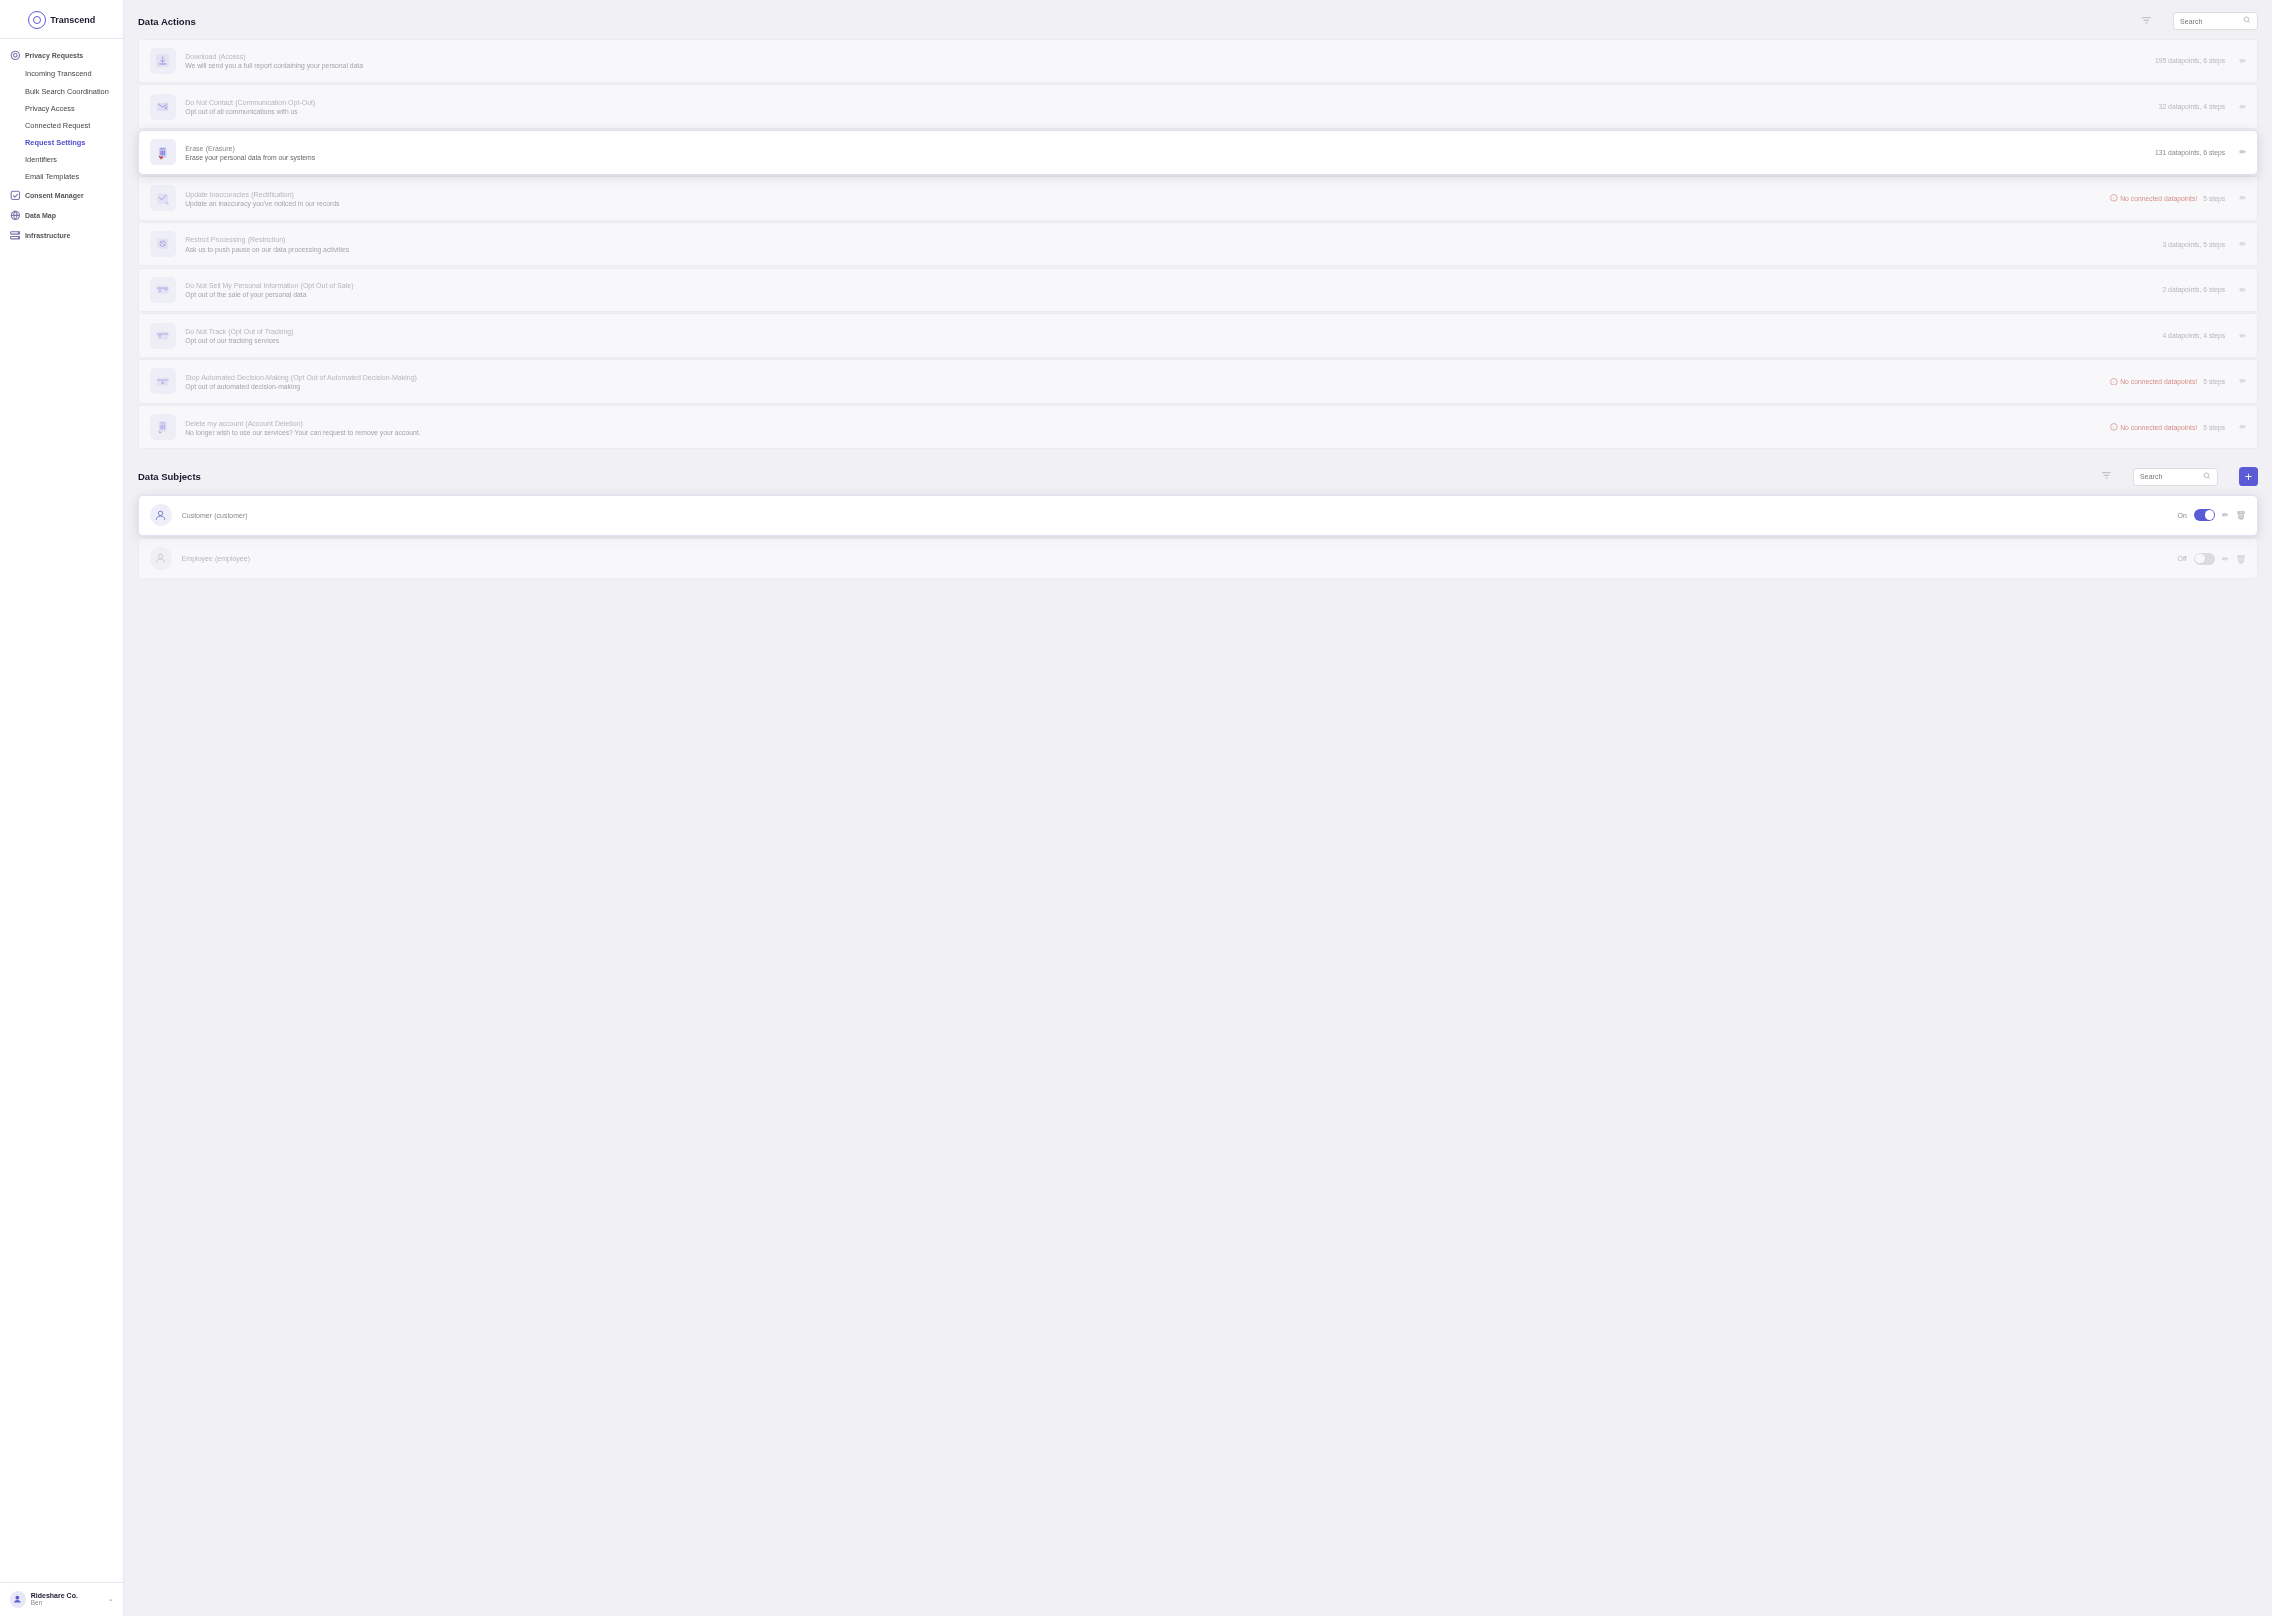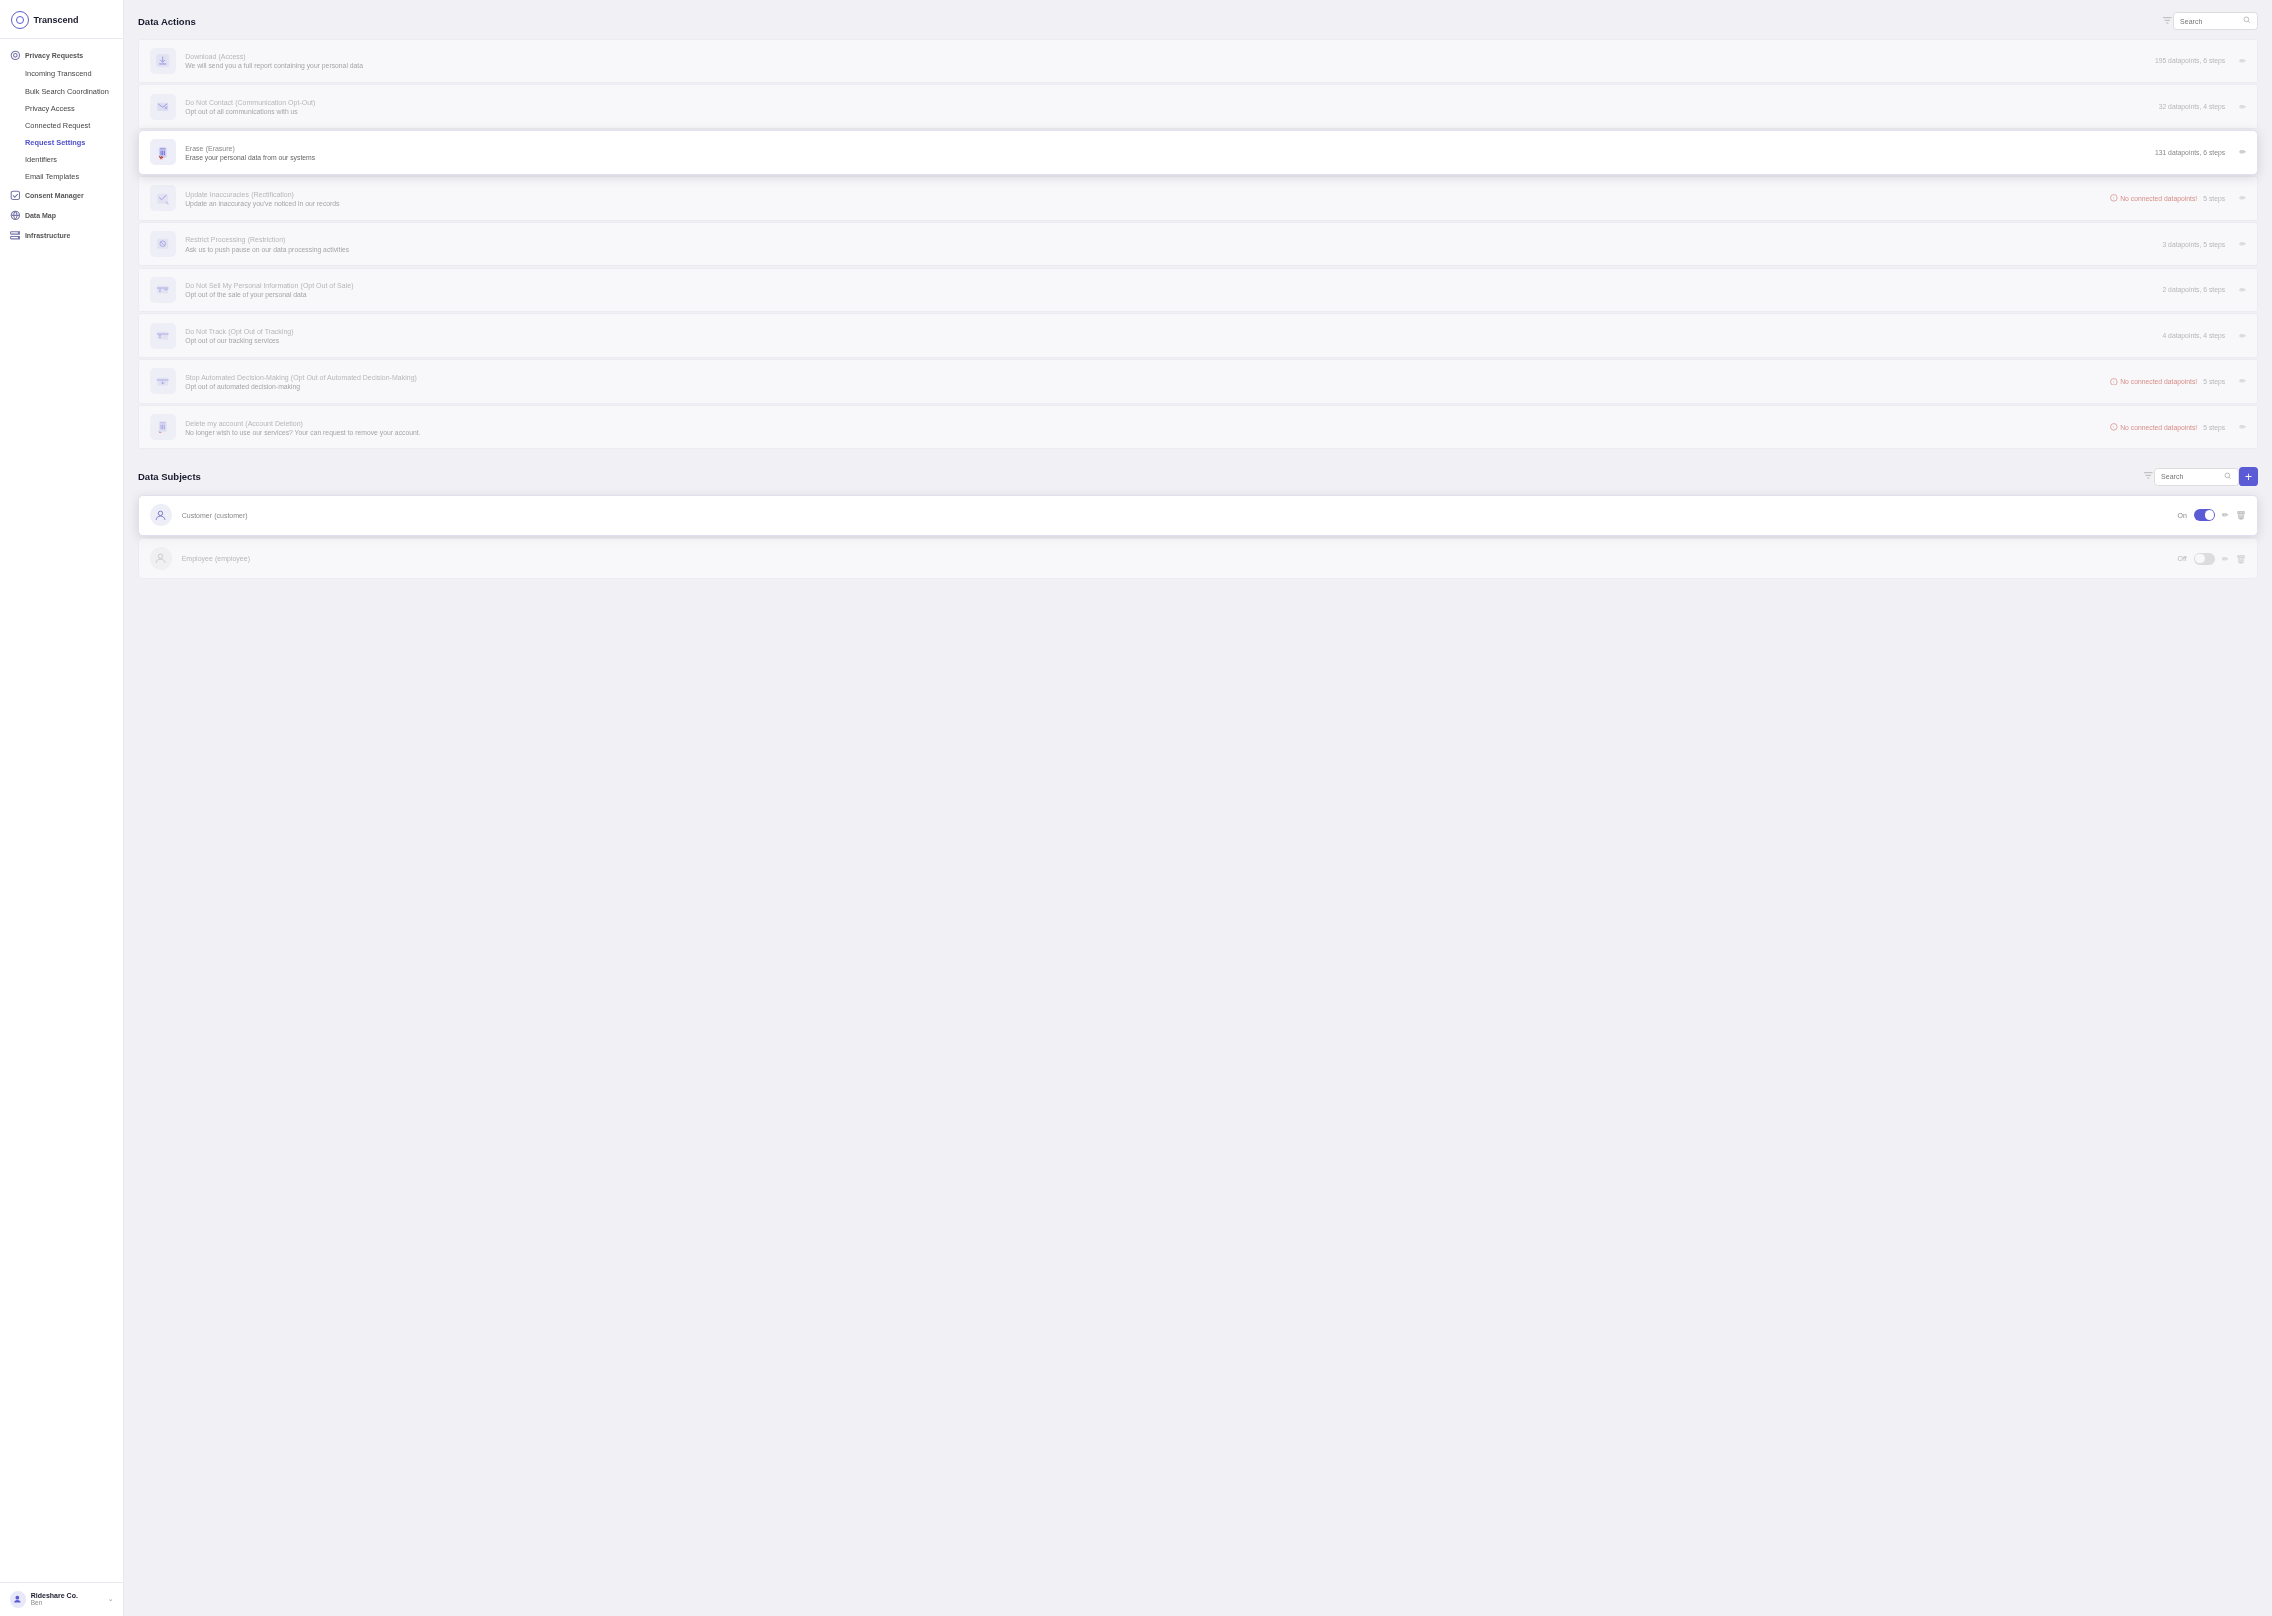--- a/index.html
+++ b/index.html
@@ -15,20 +15,21 @@
       flex-direction: column;
       height: 100vh;
       overflow-y: auto;
     }
     .sidebar-logo {
       display: flex;
       align-items: center;
       gap: 4.7px;
       padding: 10.7px 10.7px 9.5px;
       border-bottom: 0.6px solid #e8e8ef;
+      justify-content: center;
     }
     .logo-icon {
       width: 18px; height: 18px;
       border: 1.5px solid #5b5bd6;
       border-radius: 50%;
       display: flex; align-items: center; justify-content: center;
       position: relative;
     }
     .logo-icon::before {
       content: '';
@@ -94,21 +95,21 @@
     
     .dimmed { opacity: 0.55; }
 
     .section-header {
       display: flex;
       align-items: center;
       justify-content: space-between;
       margin-bottom: 8.3px;
     }
     .section-title { font-size: 9.5px; font-weight: 600; color: #1a1a2e; }
-    .section-controls { display: flex; align-items: center; gap: 0; }
+    .section-controls { display: flex; align-items: center; gap: 21px; }
     .search-box {
       display: flex; align-items: center;
       background: #fff;
       border: 0.6px solid #ddd;
       border-radius: 3.6px;
       padding: 3px 6px;
       gap: 3.6px;
     }
     .search-box input {
       border: none; outline: none; font-size: 7px; color: #555; background: transparent; width: 59px;

